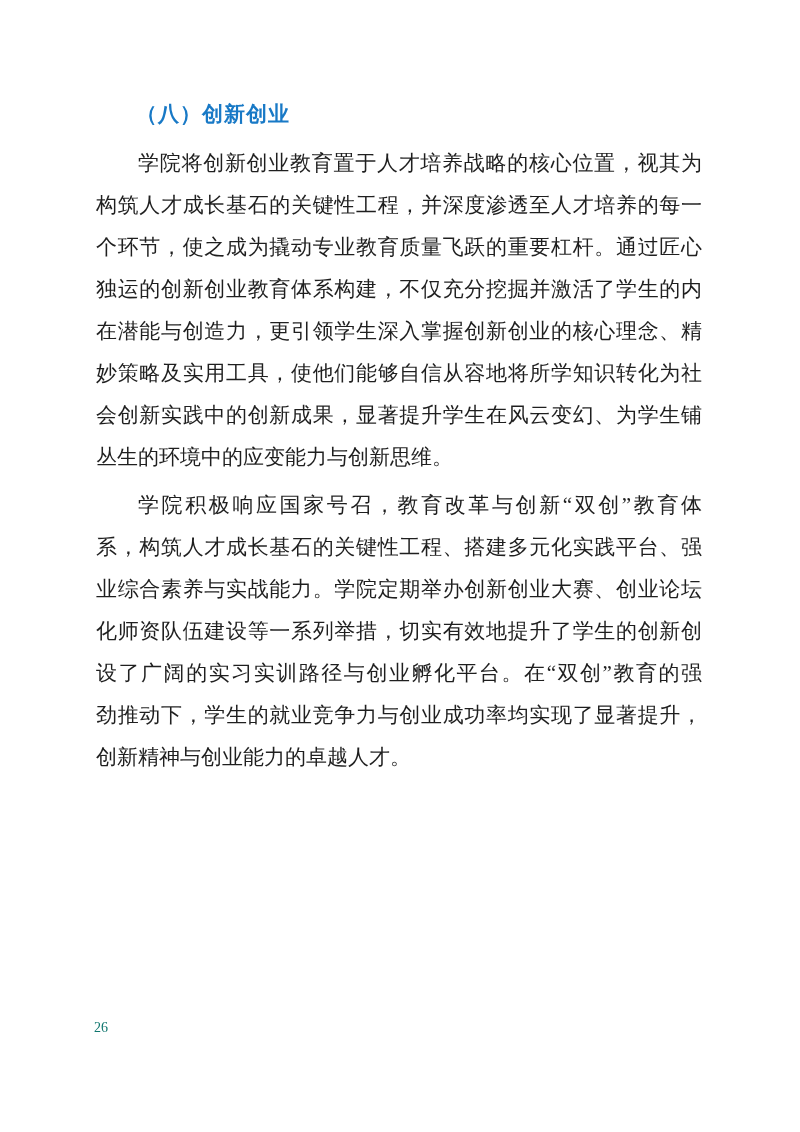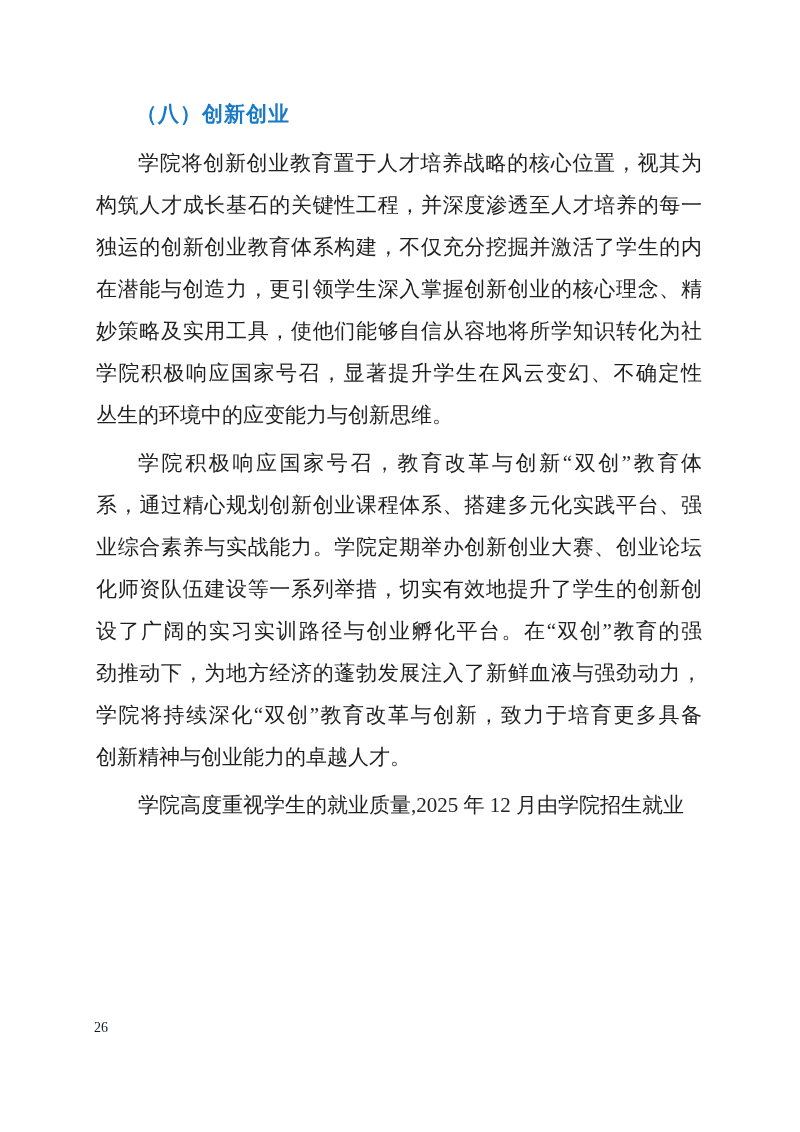--- a/index.html
+++ b/index.html
@@ -51,46 +51,43 @@
   }
   .line.last {
     text-align-last: left;
   }
   .page-number {
     position: absolute;
     left: 94px;
     top: 1020px;
     font-family: "Liberation Serif", serif;
     font-size: 14px;
-    color: #0f172a;
+    color: #0f766e;
   }
 </style>
 </head>
 <body>
 
 <div class="page" style="--heading-blue: #1879C6; --body-text: #1F1F1F; --page-bg: #FFFFFF;">
   <main class="content">
       <h2 class="sec-heading">（八）创新创业</h2>
       <div class="para">
         <div class="line first">学院将创新创业教育置于人才培养战略的核心位置，视其为</div>
         <div class="line">构筑人才成长基石的关键性工程，并深度渗透至人才培养的每一</div>
+        <div class="line">个环节，使之成为撬动专业教育质量飞跃的重要杠杆。通过匠心</div>
         <div class="line">独运的创新创业教育体系构建，不仅充分挖掘并激活了学生的内</div>
         <div class="line">在潜能与创造力，更引领学生深入掌握创新创业的核心理念、精</div>
         <div class="line">妙策略及实用工具，使他们能够自信从容地将所学知识转化为社</div>
-        <div class="line">学院积极响应国家号召，显著提升学生在风云变幻、不确定性</div>
+        <div class="line">会创新实践中的创新成果，显著提升学生在风云变幻、为学生铺</div>
         <div class="line last">丛生的环境中的应变能力与创新思维。</div>
       </div>
       <div class="para">
         <div class="line first">学院积极响应国家号召，教育改革与创新“双创”教育体</div>
-        <div class="line">系，通过精心规划创新创业课程体系、搭建多元化实践平台、强</div>
+        <div class="line">系，构筑人才成长基石的关键性工程、搭建多元化实践平台、强</div>
         <div class="line">业综合素养与实战能力。学院定期举办创新创业大赛、创业论坛</div>
         <div class="line">化师资队伍建设等一系列举措，切实有效地提升了学生的创新创</div>
         <div class="line">设了广阔的实习实训路径与创业孵化平台。在“双创”教育的强</div>
-        <div class="line">劲推动下，为地方经济的蓬勃发展注入了新鲜血液与强劲动力，</div>
-        <div class="line">学院将持续深化“双创”教育改革与创新，致力于培育更多具备</div>
+        <div class="line">劲推动下，学生的就业竞争力与创业成功率均实现了显著提升，</div>
         <div class="line last">创新精神与创业能力的卓越人才。</div>
-      </div>
-      <div class="para">
-        <div class="line first last">学院高度重视学生的就业质量,2025 年 12 月由学院招生就业</div>
       </div>
     </main>
   <div class="page-number">26</div>
 </div>
 
 </body></html>

